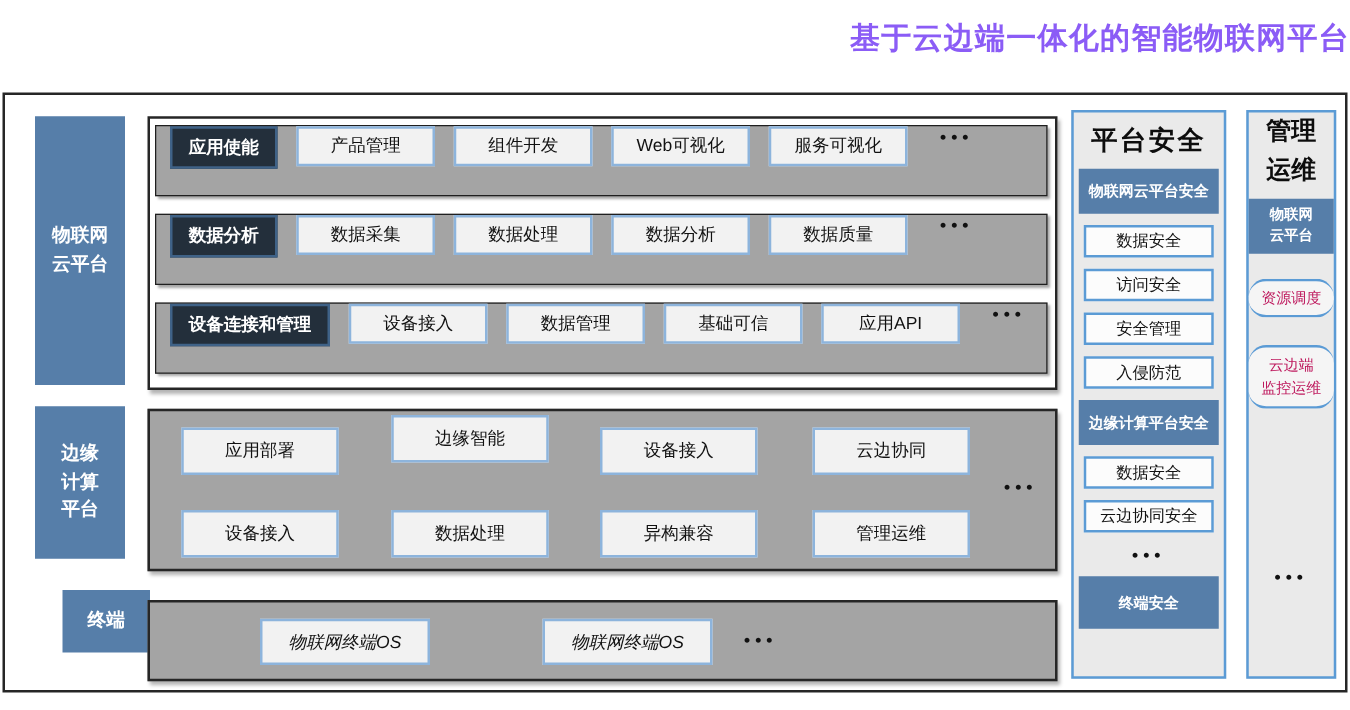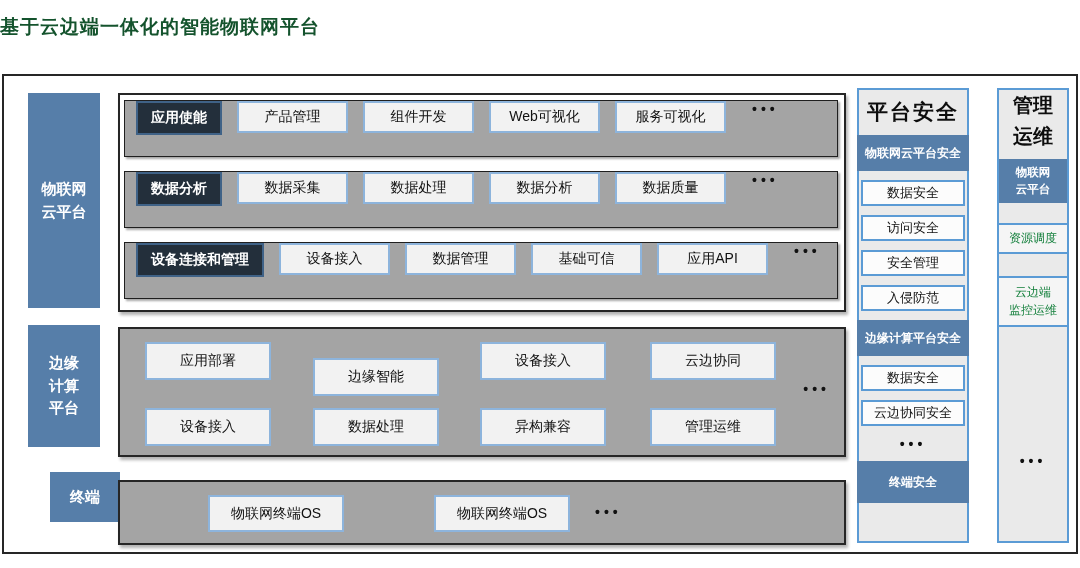--- a/index.html
+++ b/index.html
@@ -2,22 +2,22 @@
 <html><head>
 <meta charset="utf-8">
 <style>
   html,body{margin:0;padding:0;}
   body{
     width:1080px;height:568px;position:relative;background:#ffffff;
     font-family:"Liberation Sans","DejaVu Sans",sans-serif;overflow:hidden;color:#111;
   }
 
   .main-title{
-    position:absolute;top:14px;left:0;width:100%;text-align:left;
-    font-size:19px;font-weight:bold;color:#14532d;letter-spacing:1px;
+    position:absolute;top:14px;left:0;width:100%;text-align:right;
+    font-size:24px;font-weight:bold;color:#8b5cf6;letter-spacing:1px;
   }
 
   .frame{
     position:absolute;left:2px;top:74px;width:1072px;height:476px;
     border:2px solid #262626;background:#fff;
   }
 
   
   .side-label{
     position:absolute;background:#567EA9;color:#fff;font-weight:bold;
@@ -61,32 +61,32 @@
   .edge-box{
     position:absolute;width:122px;height:34px;background:#F2F2F2;
     border:2px solid #8DB4DC;font-size:14px;color:#111;
     display:flex;align-items:center;justify-content:center;
   }
   .edge-dots{position:absolute;right:14px;top:52px;}
 
   
   .term-container{
     position:absolute;left:118px;top:480px;width:724px;height:61px;
-    background:#A4A4A4;border:2px solid #262626;box-shadow:2px 3px 3px rgba(0,0,0,0.30);
+    background:#A4A4A4;border:2px solid #262626;box-shadow:2px 3px 3px rgba(0,0,0,0.30);font-style:italic;
   }
   .term-box{
     position:absolute;top:13px;width:132px;height:33px;background:#F2F2F2;
     border:2px solid #8DB4DC;font-size:14px;color:#111;
     display:flex;align-items:center;justify-content:center;
   }
   .term-dots{position:absolute;left:475px;top:22px;}
 
   
   .sec-panel{
-    position:absolute;left:857px;top:88px;width:112px;height:455px;
+    position:absolute;left:857px;top:88px;width:124px;height:455px;
     background:#EAEAEA;border:2px solid #5B9BD5;
     display:flex;flex-direction:column;align-items:center;box-sizing:border-box;
   }
   .sec-title{margin-top:8px;font-size:21px;font-weight:bold;letter-spacing:2px;color:#0d0d0d;}
   .sec-filled{
     margin-top:9px;width:112px;min-height:36px;background:#567EA9;color:#fff;
     font-size:12px;font-weight:bold;display:flex;align-items:center;justify-content:center;
     text-align:center;flex:none;box-sizing:border-box;padding:2px 2px;
   }
   .sec-filled.tall{min-height:42px;}
@@ -107,22 +107,22 @@
     margin-top:0;font-size:20px;font-weight:bold;line-height:1.55;
     text-align:center;white-space:pre-line;color:#0d0d0d;
   }
   .ops-filled{
     margin-top:7px;width:100%;min-height:44px;background:#567EA9;color:#fff;
     font-size:11.5px;font-weight:bold;line-height:1.5;white-space:pre-line;text-align:center;
     display:flex;align-items:center;justify-content:center;flex:none;
   }
   .ops-outline{
     width:100%;background:#F5F5F5;border-top:2px solid #5B9BD5;border-bottom:2px solid #5B9BD5;
-    font-size:12px;color:#15803d;line-height:1.45;white-space:pre-line;text-align:center;
-    display:flex;align-items:center;justify-content:center;flex:none;box-sizing:border-box;
+    font-size:12px;color:#be185d;line-height:1.45;white-space:pre-line;text-align:center;
+    display:flex;align-items:center;justify-content:center;flex:none;box-sizing:border-box;border-radius:14px;
   }
   .ops-sched{margin-top:20px;height:31px;}
   .ops-monitor{margin-top:22px;height:51px;}
   .ops-dots{position:absolute;bottom:72px;left:0;width:100%;text-align:center;}
 </style>
 </head>
 <body>
 
 <div class="main-title">基于云边端一体化的智能物联网平台</div>
 
@@ -157,21 +157,21 @@
     <div class="item-box">设备接入</div>
     <div class="item-box">数据管理</div>
     <div class="item-box">基础可信</div>
     <div class="item-box">应用API</div>
     <div class="dots row-dots">•••</div>
   </div>
 </div>
 
 <div class="edge-container">
   <div class="edge-box" style="left:25px;top:13px;">应用部署</div>
-  <div class="edge-box" style="left:193px;top:29px;">边缘智能</div>
+  <div class="edge-box" style="left:193px;top:3px;">边缘智能</div>
   <div class="edge-box" style="left:360px;top:13px;">设备接入</div>
   <div class="edge-box" style="left:530px;top:13px;">云边协同</div>
   <div class="edge-box" style="left:25px;top:79px;">设备接入</div>
   <div class="edge-box" style="left:193px;top:79px;">数据处理</div>
   <div class="edge-box" style="left:360px;top:79px;">异构兼容</div>
   <div class="edge-box" style="left:530px;top:79px;">管理运维</div>
   <div class="dots edge-dots">•••</div>
 </div>
 
 <div class="term-container">

